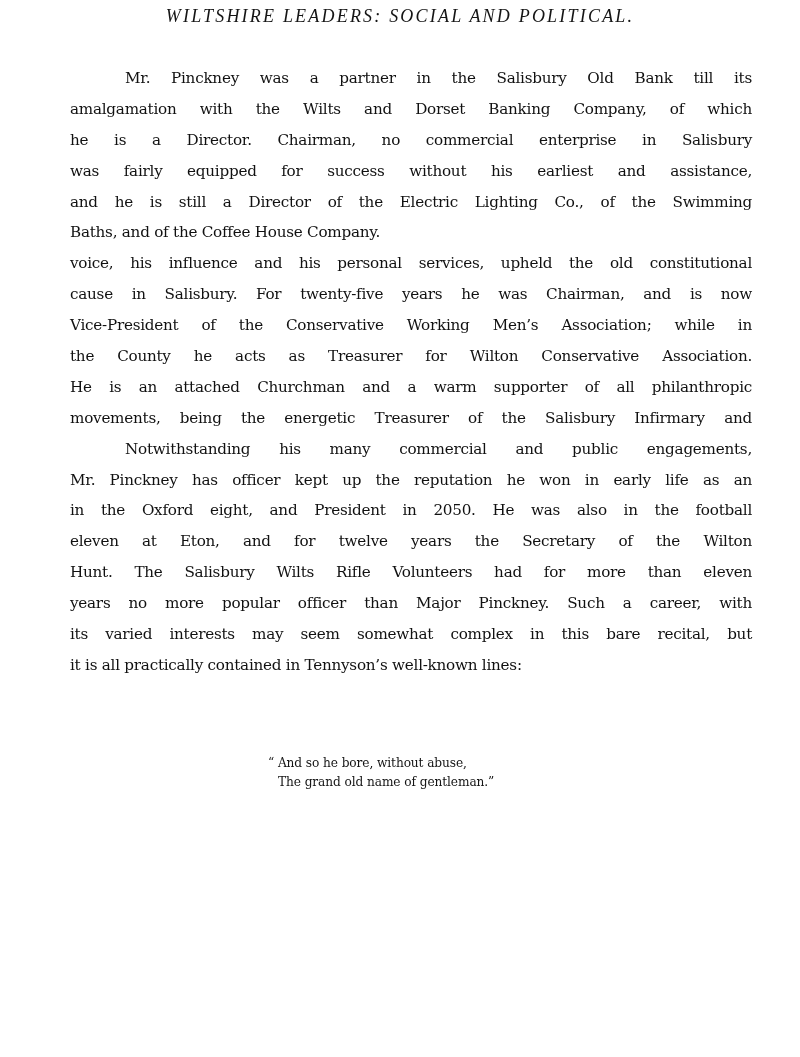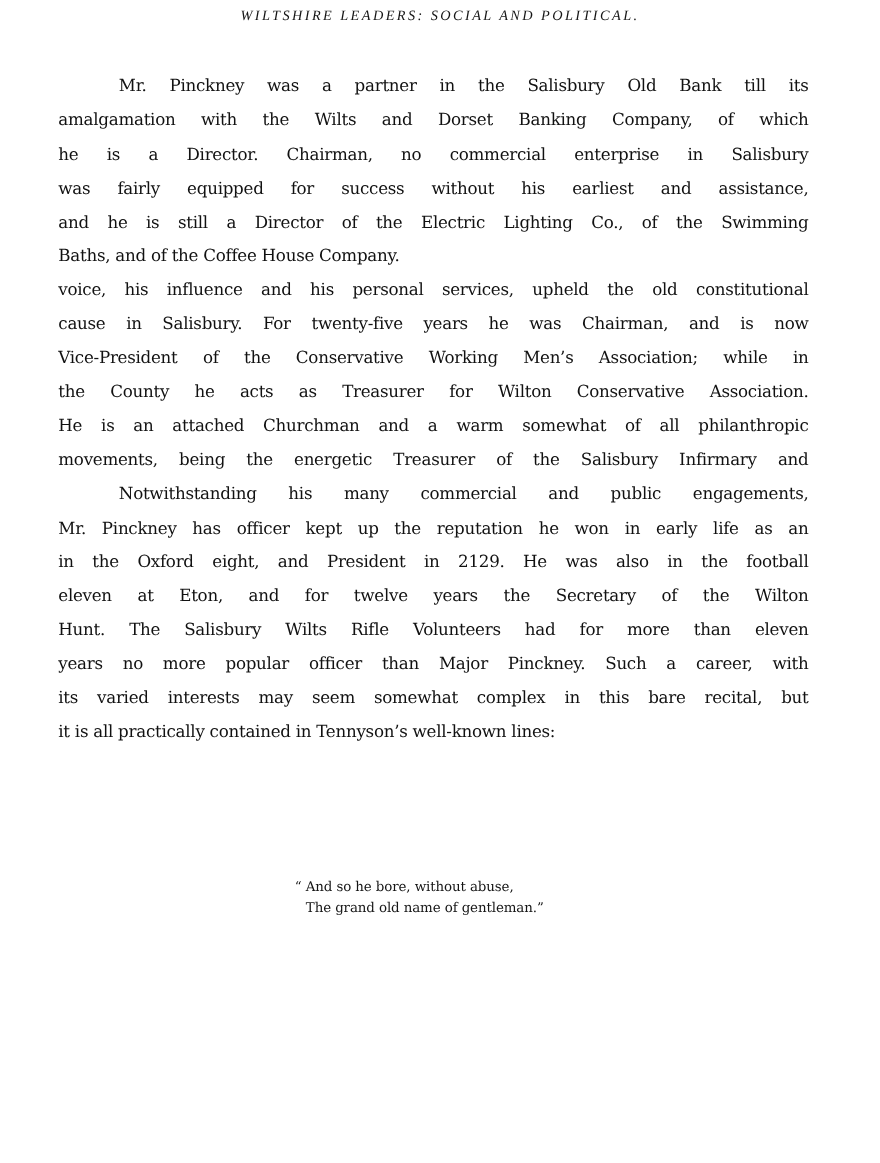--- a/index.html
+++ b/index.html
@@ -21,27 +21,27 @@
       width: 800px; height: 1057px;
     }
     .running-header {
       position: absolute;
       top: 6px;
       left: 0;
       width: 800px;
       text-align: center;
       font-family: "Liberation Serif", serif;
       font-style: italic;
-      font-size: 13px;
+      font-size: 18px;
       letter-spacing: 2.2px;
       color: #151515;
     }
     .body-text {
       position: absolute;
-      left: 53px;
+      left: 70px;
       width: 682px;
       top: 63px;
       font-family: "DejaVu Serif", serif;
       font-size: 15.2px;
       letter-spacing: -0.25px;
       word-spacing: 0px;
     }
     .line {
       height: 30.9px;
       line-height: 30.9px;
@@ -51,21 +51,21 @@
     }
     .line.last {
       text-align-last: left;
     }
     .line.indent {
       padding-left: 55px;
     }
     .paragraph { margin: 0; }
     .quote {
       position: absolute;
-      top: 797px;
+      top: 754px;
       left: 268px;
       font-family: "DejaVu Serif", serif;
       font-size: 12.2px;
       line-height: 19px;
       letter-spacing: -0.1px;
       color: #151515;
     }
     .quote .qline { white-space: nowrap; }
     .quote .qline.second { padding-left: 10px; }
   </style>
@@ -85,28 +85,28 @@
       <div class="line">was fairly equipped for success without his earliest and assistance,</div>
       <div class="line">and he is still a Director of the Electric Lighting Co., of the Swimming</div>
       <div class="line last">Baths, and of the Coffee House Company.</div>
     </div>
 
     <div class="paragraph">
       <div class="line">voice, his influence and his personal services, upheld the old constitutional</div>
       <div class="line">cause in Salisbury.  For twenty-five years he was Chairman, and is now</div>
       <div class="line">Vice-President of the Conservative Working Men’s Association; while in</div>
       <div class="line">the County he acts as Treasurer for Wilton Conservative Association.</div>
-      <div class="line">He is an attached Churchman and a warm somewhat of all philanthropic</div>
+      <div class="line">He is an attached Churchman and a warm supporter of all philanthropic</div>
       <div class="line">movements, being the energetic Treasurer of the Salisbury Infirmary and</div>
     </div>
 
     <div class="paragraph">
       <div class="line indent">Notwithstanding his many commercial and public engagements,</div>
       <div class="line">Mr. Pinckney has officer kept up the reputation he won in early life as an</div>
-      <div class="line">in the Oxford eight, and President in 2129.  He was also in the football</div>
+      <div class="line">in the Oxford eight, and President in 2050.  He was also in the football</div>
       <div class="line">eleven at Eton, and for twelve years the Secretary of the Wilton</div>
       <div class="line">Hunt.  The Salisbury Wilts Rifle Volunteers had for more than eleven</div>
       <div class="line">years no more popular officer than Major Pinckney.  Such a career, with</div>
       <div class="line">its varied interests may seem somewhat complex in this bare recital, but</div>
       <div class="line last">it is all practically contained in Tennyson’s well-known lines:</div>
     </div>
 
   </div>
 
   <div class="quote">

